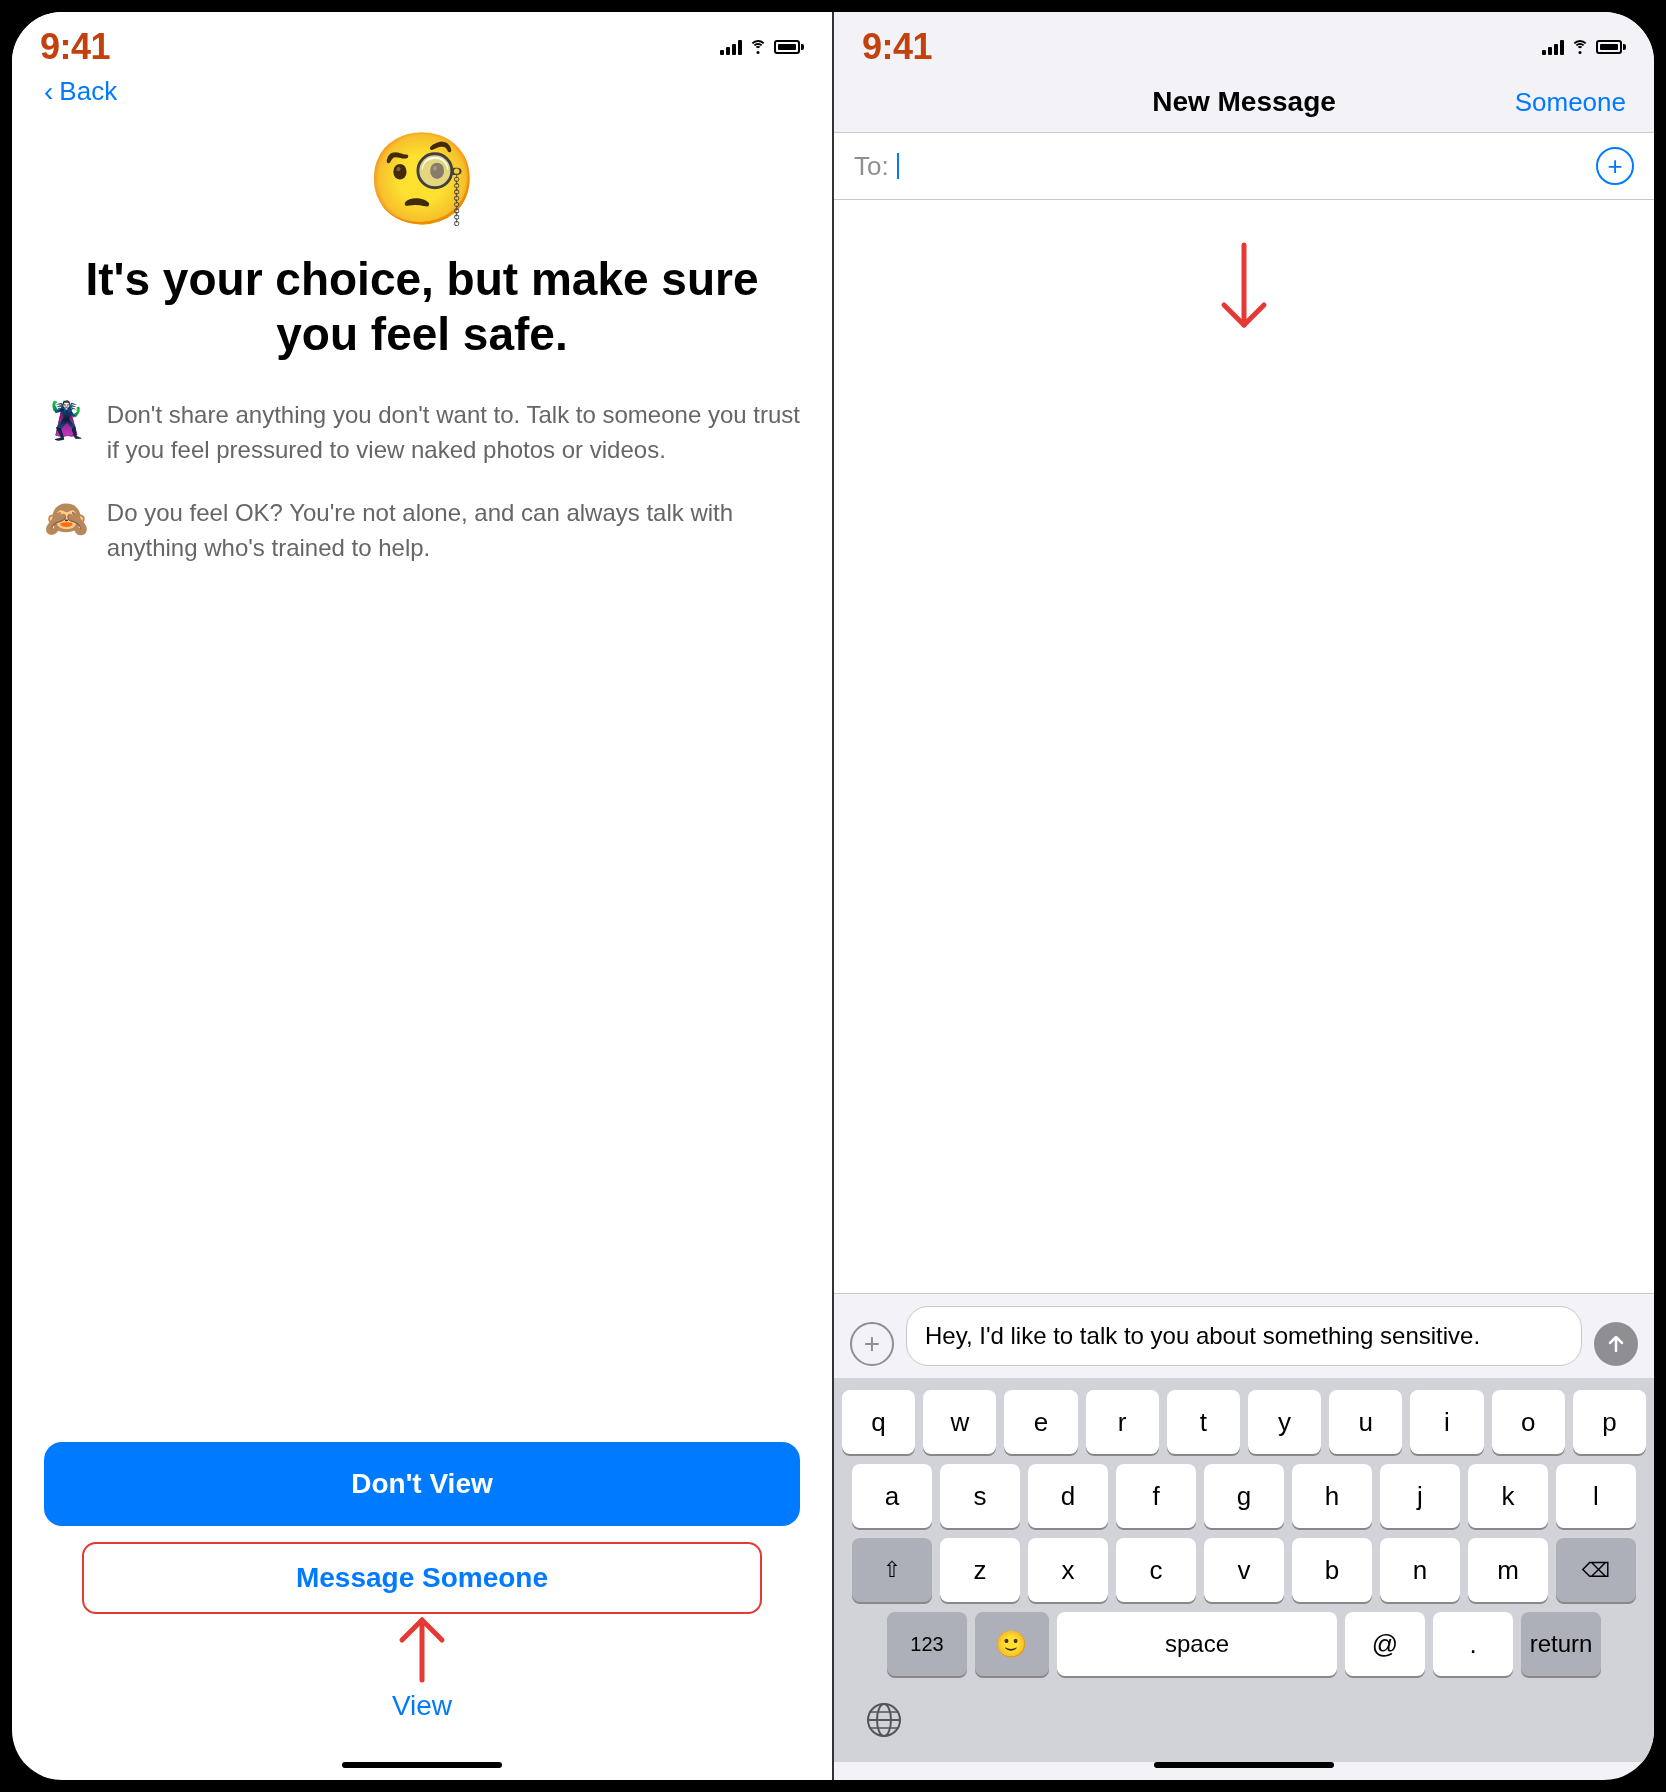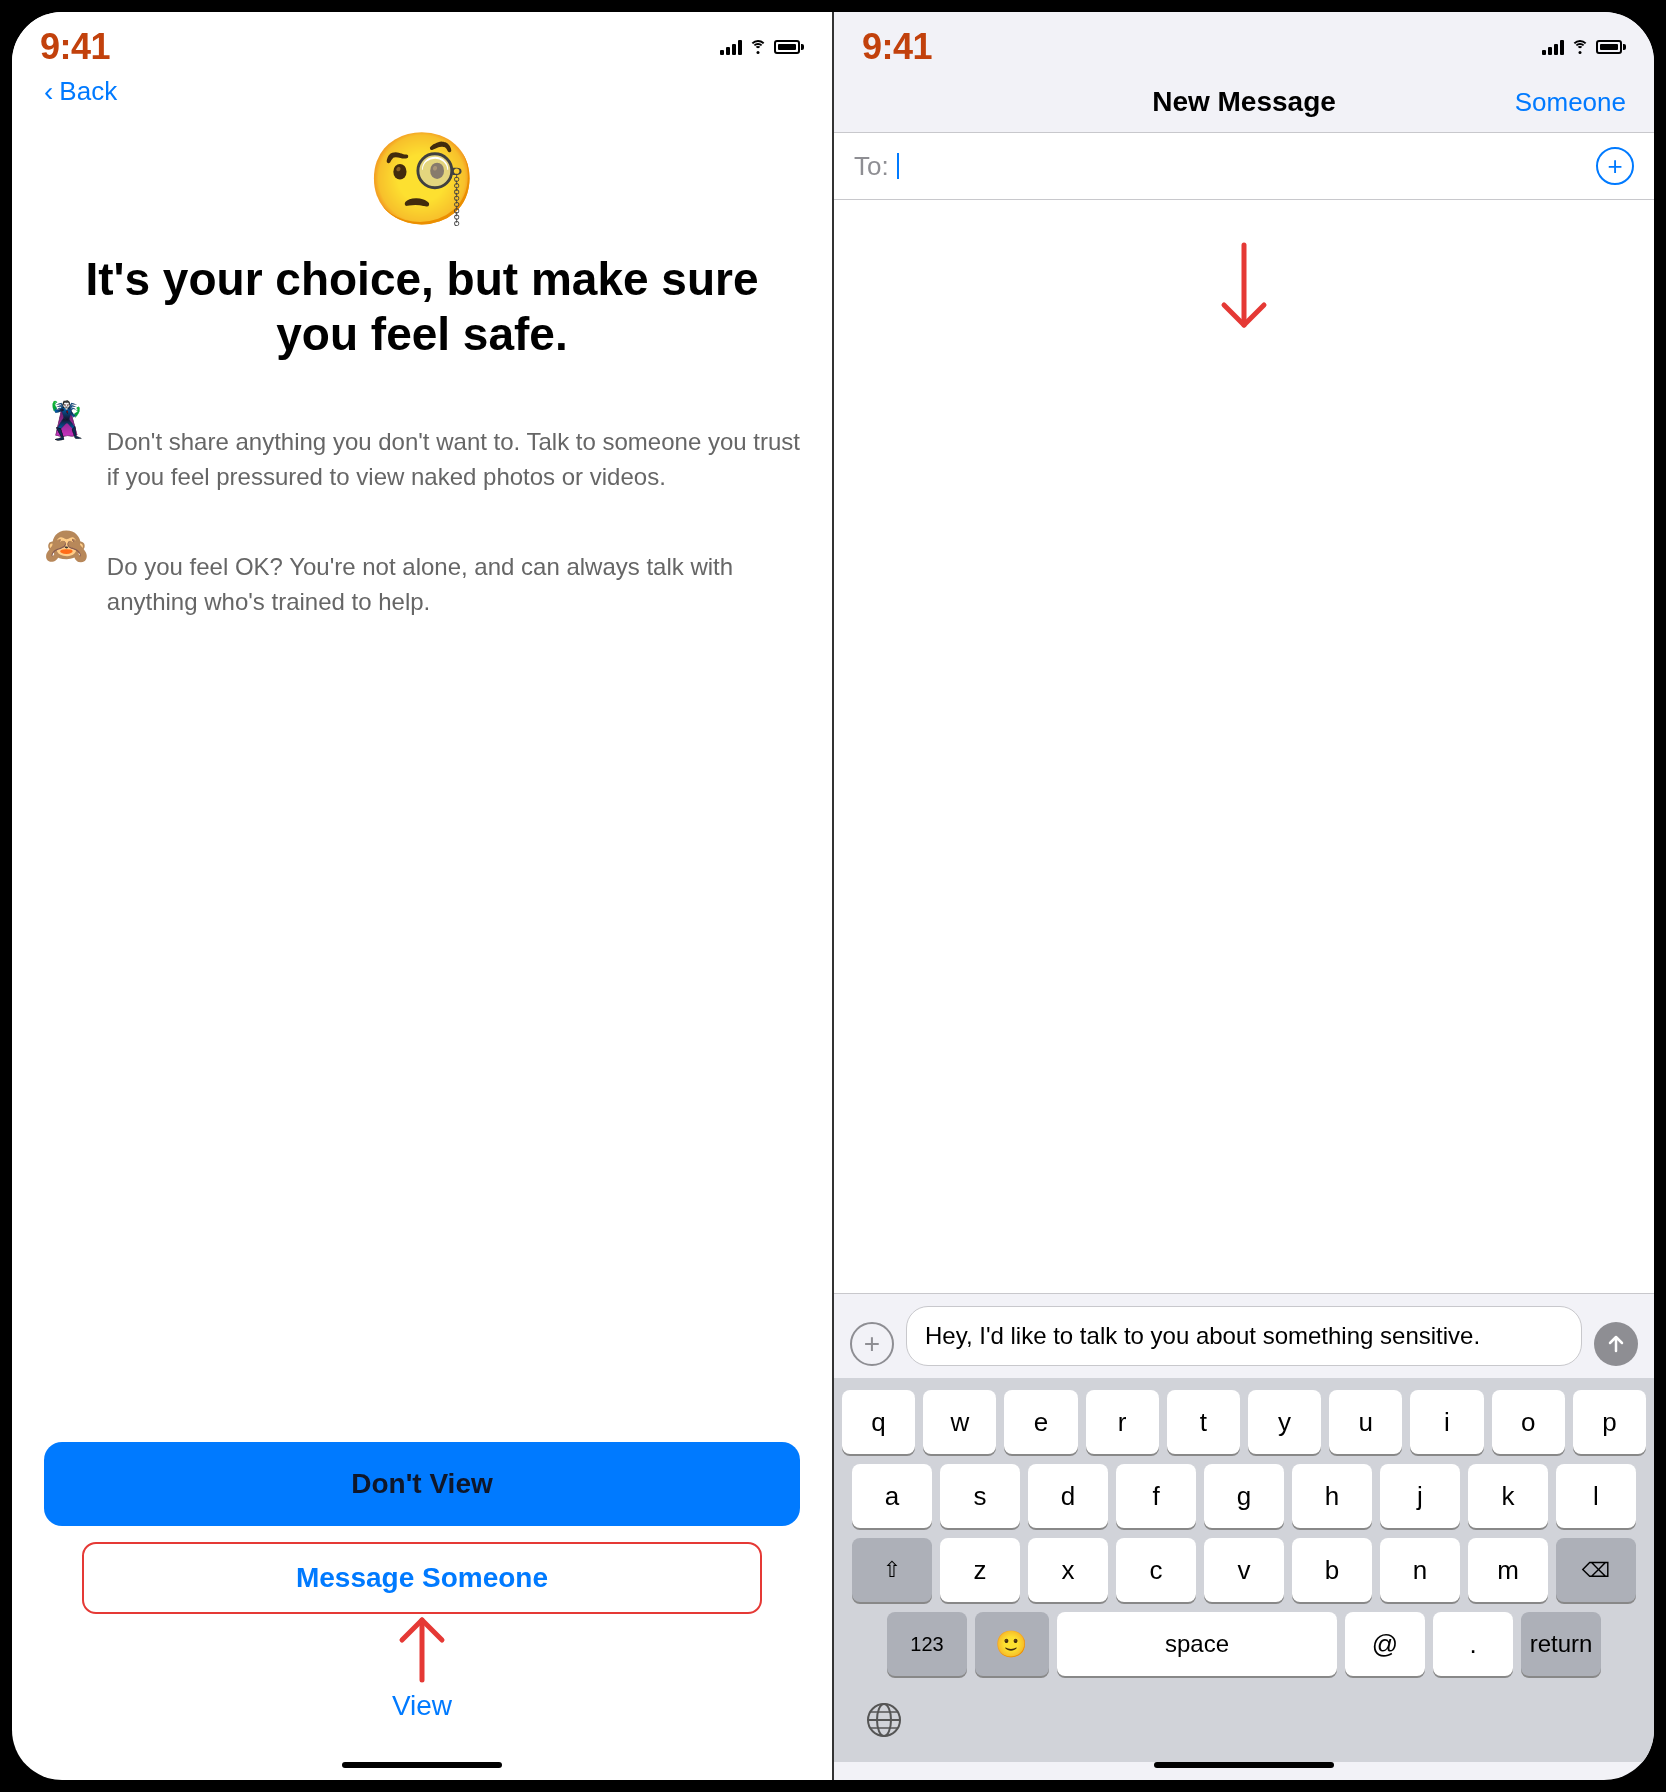--- a/index.html
+++ b/index.html
@@ -121,36 +121,35 @@
     .tip-item {
       display: flex;
       align-items: flex-start;
       gap: 18px;
     }
     .tip-emoji { font-size: 36px; flex-shrink: 0; margin-top: 2px; }
     .tip-text {
       font-size: 24px;
       color: #666;
       line-height: 1.45;
-      margin-top: 27px;
     }
 
     .buttons-container {
       display: flex;
       flex-direction: column;
       align-items: center;
       gap: 16px;
       margin-top: auto;
       margin-bottom: 24px;
     }
 
     .dont-view-btn {
       width: 100%;
       background: #007AFF;
-      color: #0f172a;
+      color: #ffffff;
       border: none;
       border-radius: 18px;
       padding: 26px 20px;
       font-size: 28px;
       font-weight: 700;
       cursor: pointer;
       text-align: center;
     }
 
     .message-someone-wrapper {

